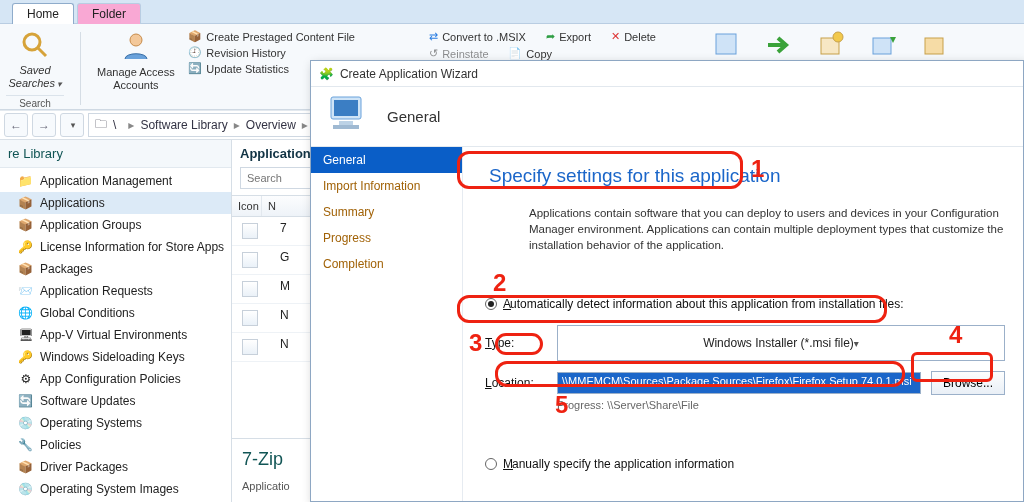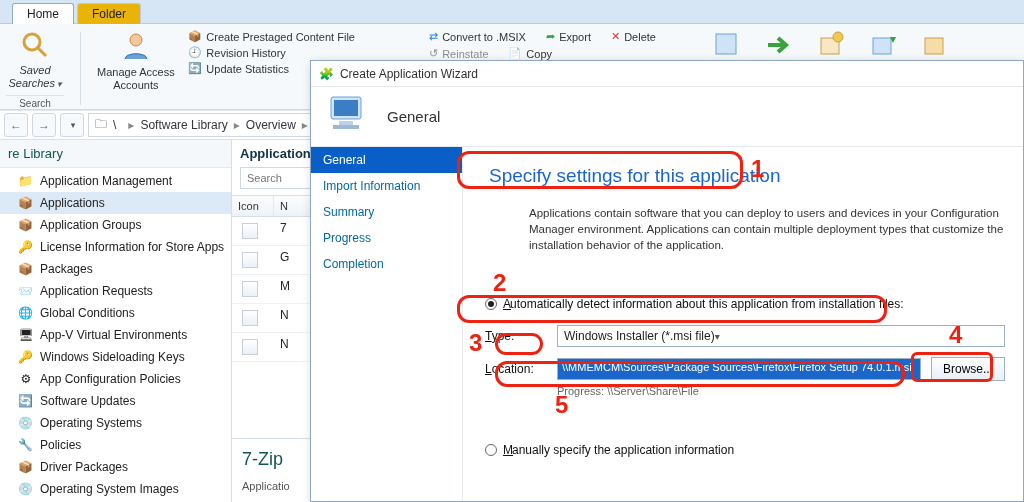--- a/index.html
+++ b/index.html
@@ -28,21 +28,21 @@
     border: 1px solid #b9cde2;
     border-bottom: none;
     border-radius: 3px 3px 0 0;
     padding: 3px 14px;
     margin-right: 3px;
     font-size: 12px;
     position: relative;
     top: 1px;
   }
   .tab.active { font-weight: 400; border-color: #8faccb; }
-  .tab:not(.active) { background: #eab308; }
+  .tab:not(.active) { background: #f9a8d4; }
 
   
   .ribbon {
     height: 86px;
     background: #f6f9fc;
     border-bottom: 1px solid #cfd9e3;
     display: flex;
     padding: 4px 6px 0 6px;
     gap: 14px;
   }
@@ -122,31 +122,31 @@
   .wiz-title {
     height:26px; background:#fff;
     border-bottom:1px solid #e2e8ee;
     display:flex; align-items:center; gap:6px; padding:0 8px;
     font-size:12px; color:#333;
   }
   .wiz-banner { height:60px; display:flex; align-items:center; gap:14px; padding:6px 14px; background:#fff; border-bottom:1px solid #e2e8ee;}
   .wiz-banner-title { font-size:15px; color:#333;}
   .wiz-body { display:flex; flex:1; min-height:0;}
   .wiz-side { width:152px; background:#fff; border-right:1px solid #e6ebf1; padding-top:0;}
-  .wiz-step { padding:6px 12px; font-size:12px; color:#0369a1;}
+  .wiz-step { padding:6px 12px; font-size:12px; color:#a16207;}
   .wiz-step.active { background:#0a5ec7; color:#fff;}
   .wiz-main { flex:1; padding:10px 18px 0 22px; position:relative;}
   .wiz-heading { color:#1b66c9; font-size:19px; padding:8px 0 18px 4px;}
   .wiz-text { font-size:11.5px; color:#333; line-height:16px; margin-bottom:40px;margin-left:44px;}
   .radio-row { display:flex; align-items:center; gap:6px; font-size:12px; color:#111; padding:4px 0;}
   .radio-dot { width:12px;height:12px;border:1px solid #666;border-radius:50%; display:flex; align-items:center; justify-content:center;}
   .radio-dot.on::after{content:""; width:6px;height:6px;background:#222;border-radius:50%;}
   .form-row { display:flex; align-items:center; gap:10px; margin-top:10px; font-size:12px;}
   .form-label { width:62px; color:#111;}
-  .combo { flex:1; height:22px; border:1px solid #9bb0c9; background:#fff; display:flex; align-items:center; justify-content:flex-start; padding:8px 6px; font-size:12px; color:#222;}
+  .combo { flex:1; height:36px; border:1px solid #9bb0c9; background:#fff; display:flex; align-items:center; justify-content:center; padding:8px 6px; font-size:12px; color:#222;}
   .combo .chev{font-size:10px;color:#555;}
   .path-input { flex:1; height:22px; border:1px solid #9bb0c9; background:#1b66c9; color:#fff; padding:2px 4px; font-size:11px; white-space:nowrap; overflow:hidden;}
   .browse-btn { width:74px; height:24px; border:1px solid #9bb0c9; background:linear-gradient(#fdfefe,#e9eff6); font-size:12px;}
   .example { font-size:11px; color:#666; margin-left:72px; margin-top:4px;}
   .manual-row{ margin-top:42px;}
 
   
   .anno { position:absolute; border:3px solid #e21; border-radius:12px; pointer-events:none;}
   .anno-num { position:absolute; color:#e21; font-size:24px; font-weight:bold; font-family: Arial, sans-serif;}
 </style>
@@ -341,21 +341,21 @@
       </div>
   </div>
 
   <div class="content">
     <div class="content-header">Application</div>
     <div class="search-row">
       <input class="search-box" placeholder="Search" style="">
     </div>
     <div class="grid">
       <div class="grid-head">
-        <div class="gh" style="width:42px">Icon</div>
+        <div class="gh" style="width:30px">Icon</div>
         <div class="gh" style="flex:1">N</div>
       </div>
       <div class="gbody" id="gbody">
           <div class="grow">
             <div class="gcell" style="width:42px">
               <div class="gicon"></div>
             </div>
             <div class="gcell" style="flex:1">7</div>
           </div>
           <div class="grow">

